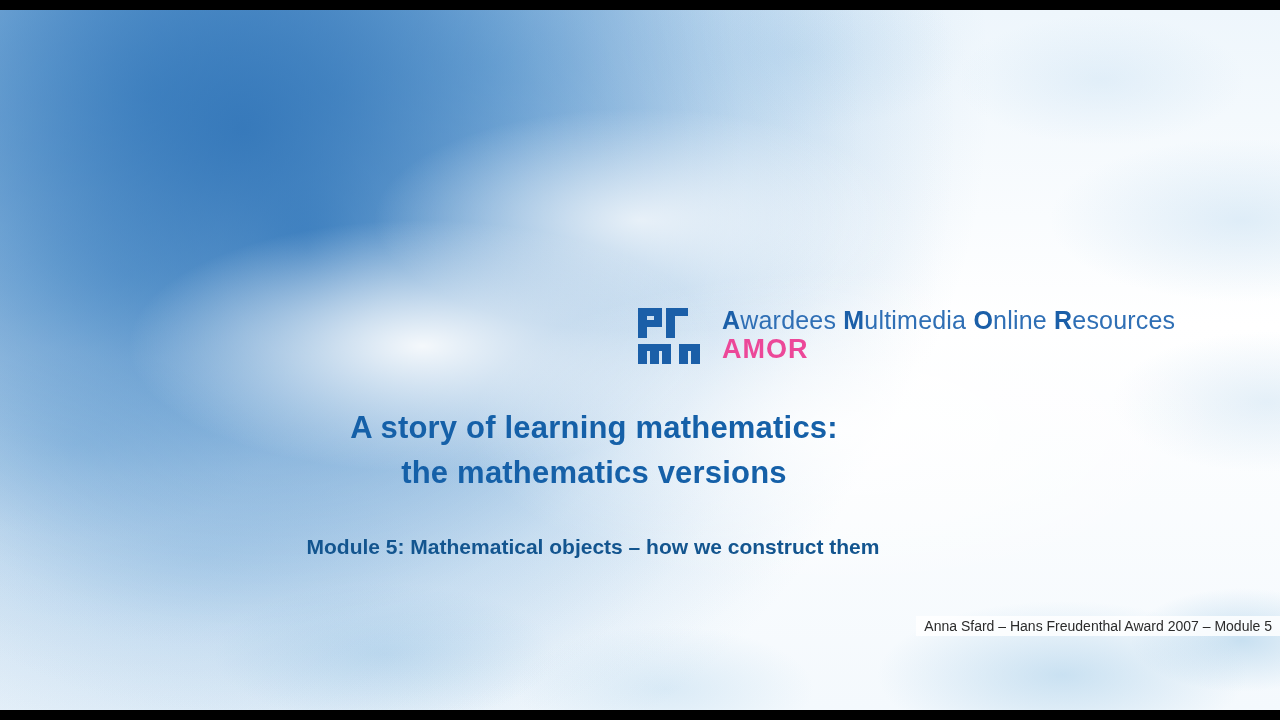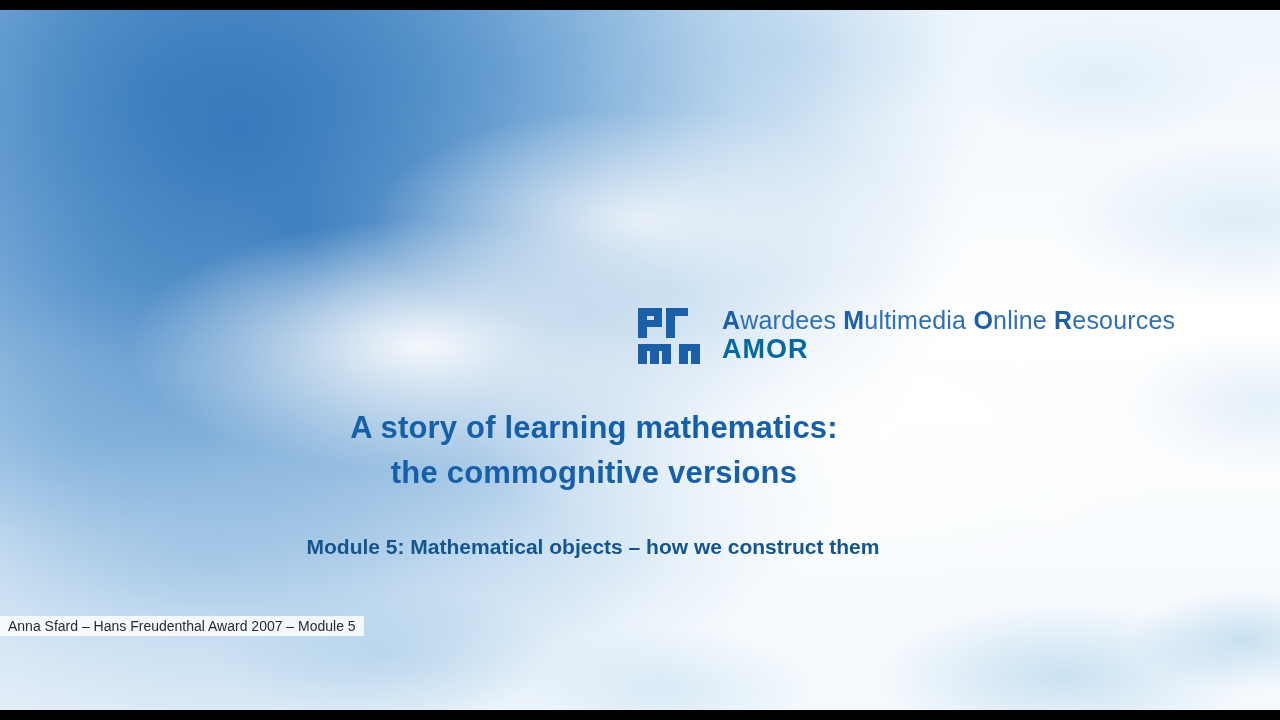--- a/index.html
+++ b/index.html
@@ -106,21 +106,21 @@
     letter-spacing: 0.2px;
     white-space: nowrap;
   }
   .logo-line1 .cap {
     font-weight: bold;
     color: #1b5fa8;
   }
   .logo-line2 {
     font-size: 27px;
     font-weight: bold;
-    color: #0369a1;
+    color: #ec4899;
     letter-spacing: 1px;
     margin-top: 2px;
   }
 
   
   .title-block {
     position: absolute;
     left: 0;
     top: 396px;
     width: 1188px;
@@ -143,21 +143,21 @@
     font-size: 21px;
     font-weight: bold;
     color: #13558f;
     z-index: 10;
   }
   .credit-wrap {
     position: absolute;
     left: 0;
     top: 606px;
     width: 1280px;
-    text-align: left;
+    text-align: right;
     z-index: 10;
   }
   .credit {
     display: inline-block;
     background: rgba(255,255,255,0.82);
     padding: 2px 8px;
     font-size: 14px;
     color: #2b2b2b;
   }
 </style>
@@ -198,21 +198,21 @@
           <span class="cap">M</span><span>ultimedia</span>
           <span class="cap">O</span><span>nline</span>
           <span class="cap">R</span><span>esources</span>
         </div>
         <div class="logo-line2">AMOR</div>
       </div>
     </div>
 
     <div class="title-block">
       <div class="title-line">A story of learning mathematics:</div>
-      <div class="title-line">the commognitive versions</div>
+      <div class="title-line">the mathematics versions</div>
     </div>
 
     <div class="subtitle">Module 5: Mathematical objects – how we construct them</div>
 
     <div class="credit-wrap">
       <span class="credit">Anna Sfard – Hans Freudenthal Award 2007 – Module 5</span>
     </div>
 
   </div>
 </div>

